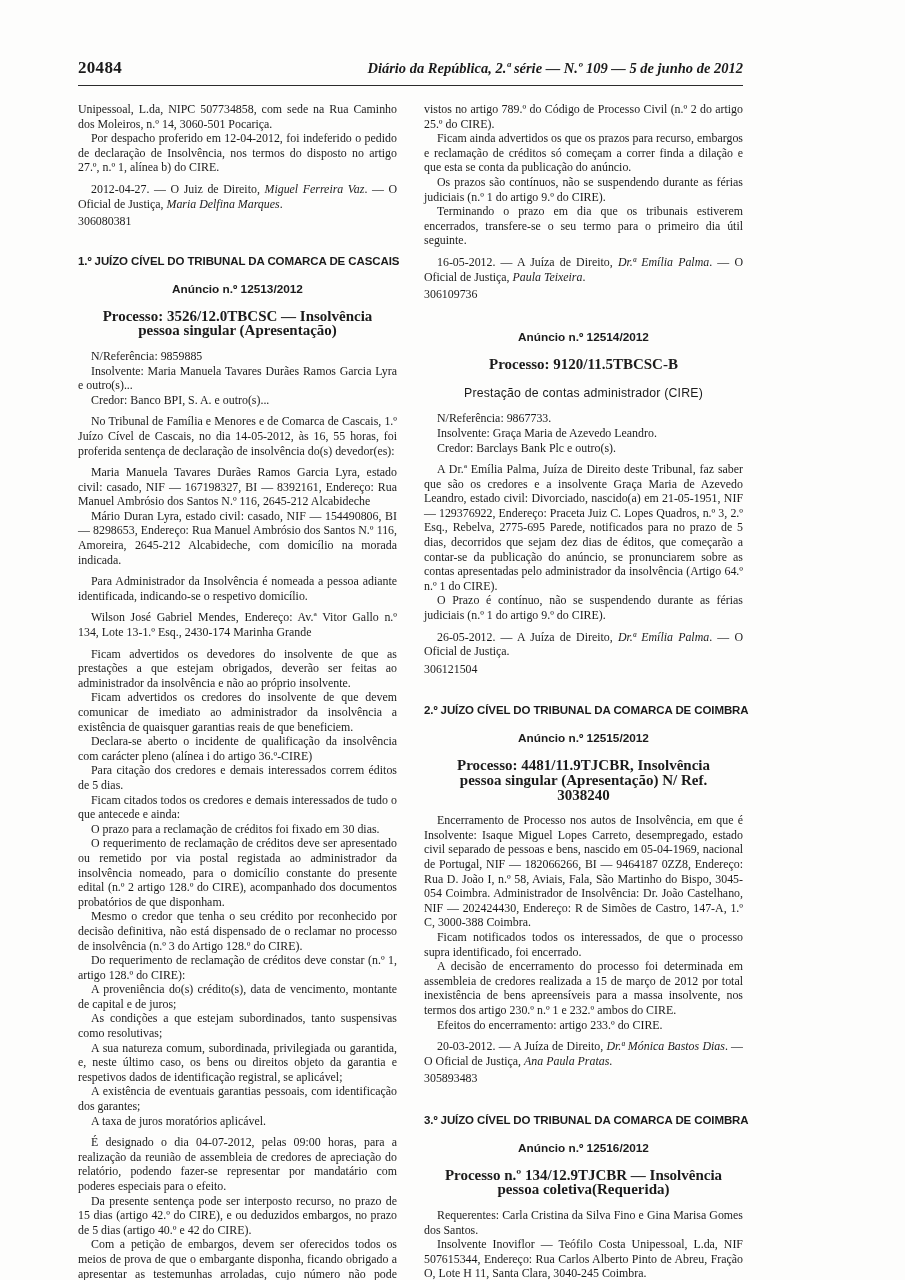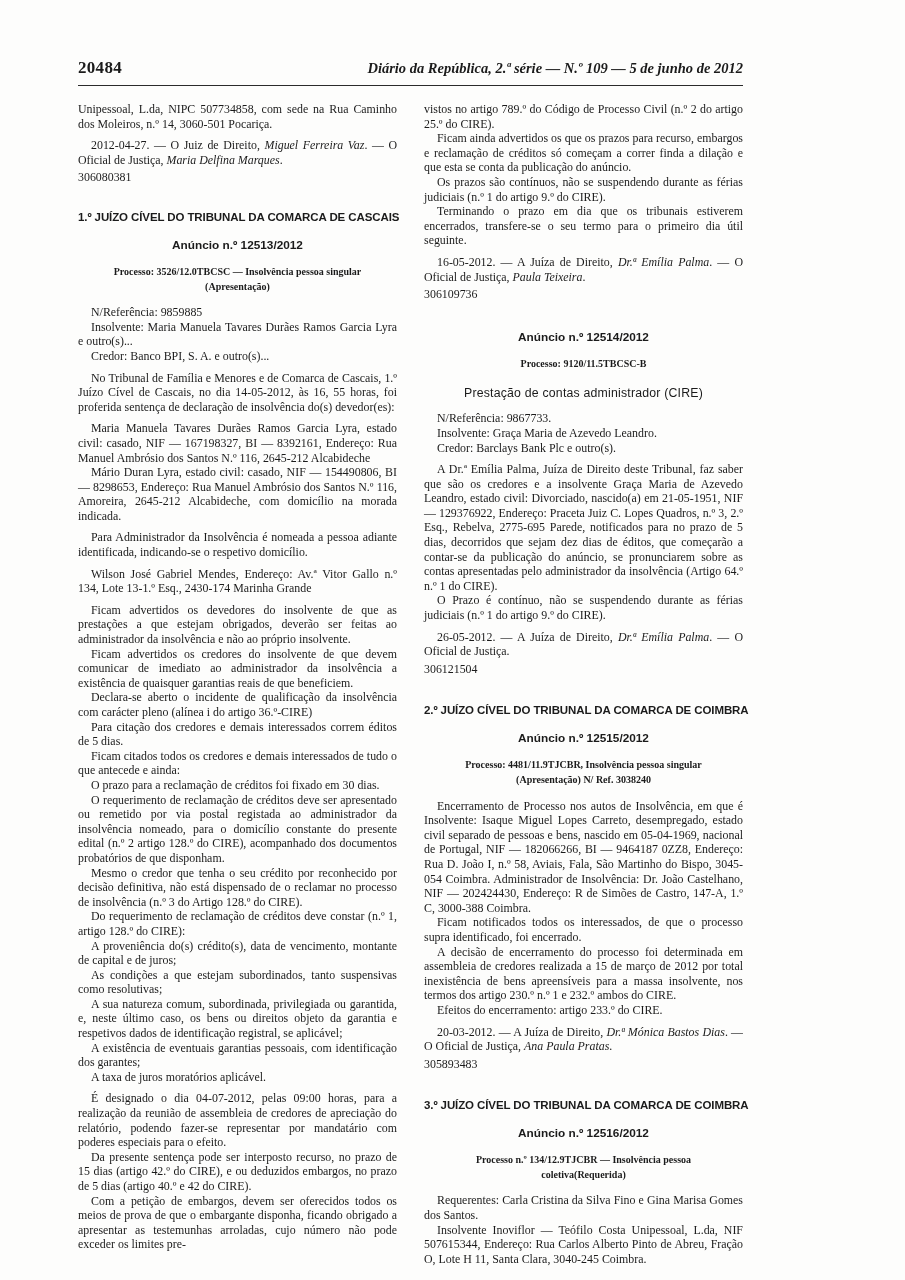--- a/index.html
+++ b/index.html
@@ -29,21 +29,21 @@
   .court {
     font-family:"Liberation Sans", sans-serif;
     font-size:11.5px; font-weight:bold; text-align:center;
     letter-spacing:-0.1px; white-space:nowrap; margin-top:26px;
   }
   .announce {
     font-family:"Liberation Sans", sans-serif;
     font-size:11.8px; font-weight:bold; text-align:center; margin-top:15px;
   }
   .process {
-    font-size:10px; font-weight:bold; text-align:center;
+    font-size:15px; font-weight:bold; text-align:center;
     line-height:14.6px; margin:13px 18px 11px 18px;
   }
   .subhead {
     font-family:"Liberation Sans", sans-serif;
     font-size:12.3px; text-align:center; letter-spacing:.2px;
     margin:15px 0 11px 0; font-weight:normal;
   }
 
   
   .gs { margin-top:7px; }
@@ -57,20 +57,21 @@
   <header class="page-header">
     <span class="page-num">20484</span>
     <span class="edition">Diário da República, 2.ª série — N.º 109 — 5 de junho de 2012</span>
   </header>
   <div class="rule"></div>
 
   <main class="columns">
 
     <section class="col">
       <p class="body">Unipessoal, L.da, NIPC 507734858, com sede na Rua Caminho dos Moleiros, n.º 14, 3060-501 Pocariça.</p>
+      <p class="body ind">Por despacho proferido em 12-04-2012, foi indeferido o pedido de declaração de Insolvência, nos termos do disposto no artigo 27.º, n.º 1, alínea b) do CIRE.</p>
       <p class="body ind sig"><span>2012-04-27. — O Juiz de Direito, </span><span class="it">Miguel Ferreira Vaz</span><span>. — O Oficial de Justiça, </span><span class="it">Maria Delfina Marques</span><span>.</span></p>
       <p class="refnum">306080381</p>
 
       <h2 class="court">1.º JUÍZO CÍVEL DO TRIBUNAL DA COMARCA DE CASCAIS</h2>
       <h3 class="announce">Anúncio n.º 12513/2012</h3>
       <p class="process">Processo: 3526/12.0TBCSC — Insolvência pessoa singular (Apresentação)</p>
 
       <p class="body ind">N/Referência: 9859885</p>
       <p class="body ind">Insolvente: Maria Manuela Tavares Durães Ramos Garcia Lyra e outro(s)...</p>
       <p class="body ind">Credor: Banco BPI, S. A. e outro(s)...</p>

